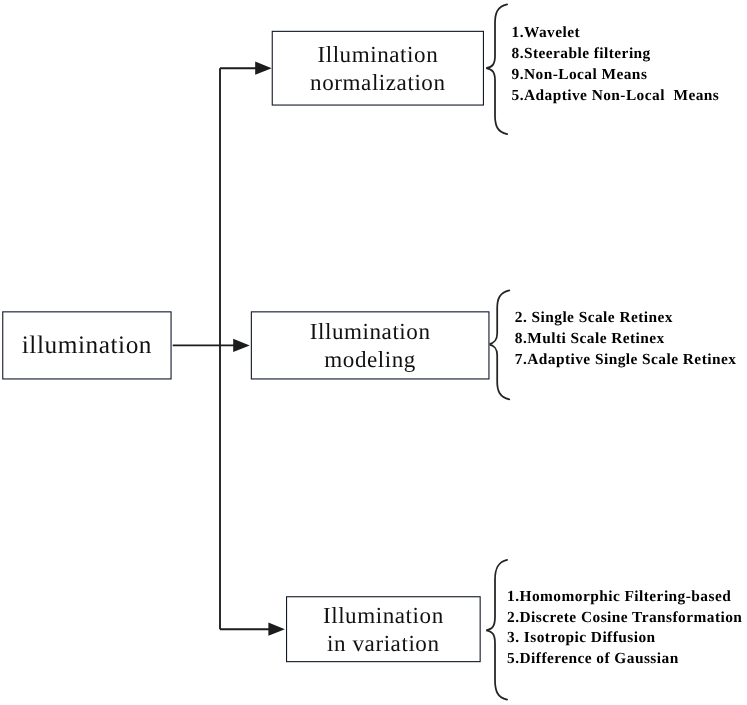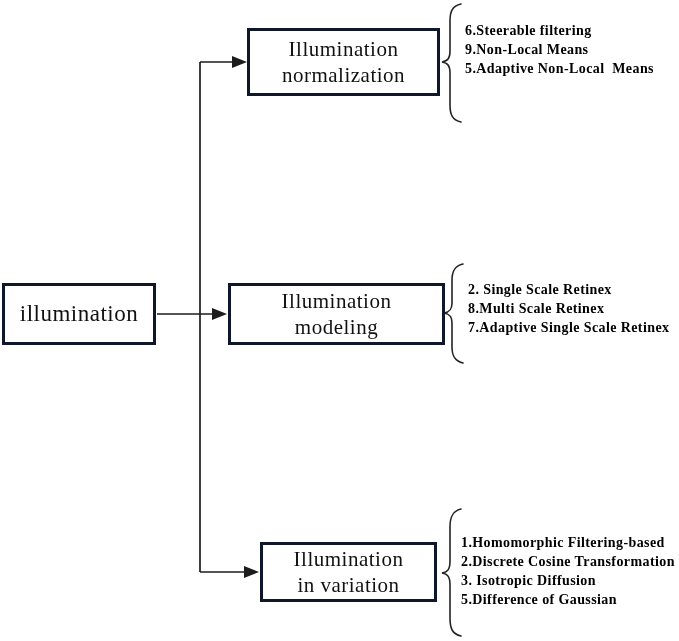--- a/index.html
+++ b/index.html
@@ -17,21 +17,21 @@
   }
   .connectors {
     position: absolute;
     left: 0;
     top: 0;
     width: 679px;
     height: 641px;
   }
   .node-box {
     position: absolute;
-    border: 3px solid #0f172a;
+    border: 1px solid #0f172a;
     background: #ffffff;
     display: flex;
     align-items: center;
     justify-content: center;
     text-align: center;
     color: #111111;
     box-sizing: border-box;
   }
   .node-label {
     white-space: pre-line;
@@ -85,21 +85,22 @@
 
   <div class="node-box" style="left:2px; top:283px; width:154px; height:62px;">
     <span class="root-label">illumination</span>
   </div>
 
   <div class="node-box" style="left:247px; top:28px; width:193px; height:68px;">
     <span class="node-label">Illumination
 normalization</span>
   </div>
   <div class="method-list" style="left:465px; top:21px; width:212px;">
-    <span class="method-item">6.Steerable filtering</span>
+    <span class="method-item">1.Wavelet</span>
+    <span class="method-item">8.Steerable filtering</span>
     <span class="method-item">9.Non-Local Means</span>
     <span class="method-item">5.Adaptive Non-Local  Means</span>
   </div>
 
   <div class="node-box" style="left:228px; top:283px; width:217px; height:62px;">
     <span class="node-label">Illumination
 modeling</span>
   </div>
   <div class="method-list" style="left:468px; top:280px; width:211px;">
     <span class="method-item">2. Single Scale Retinex</span>

